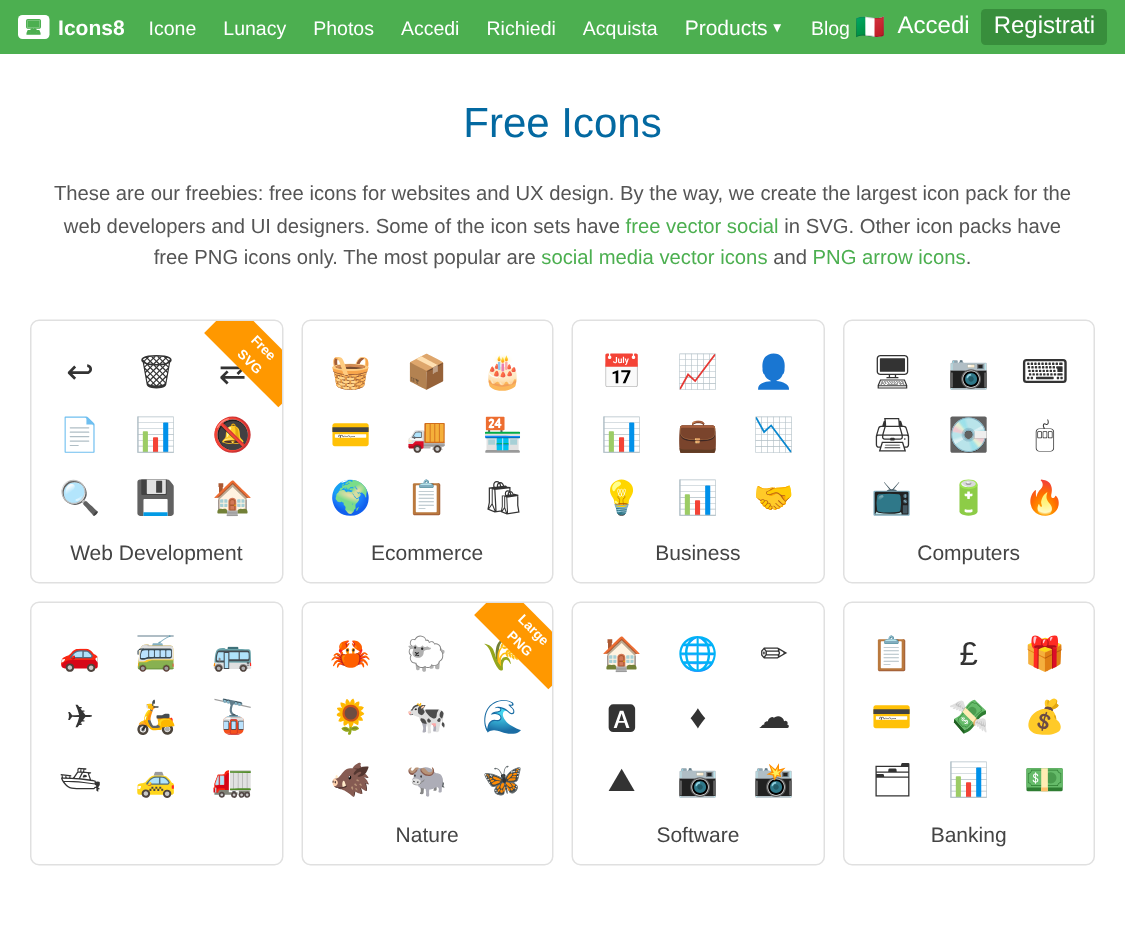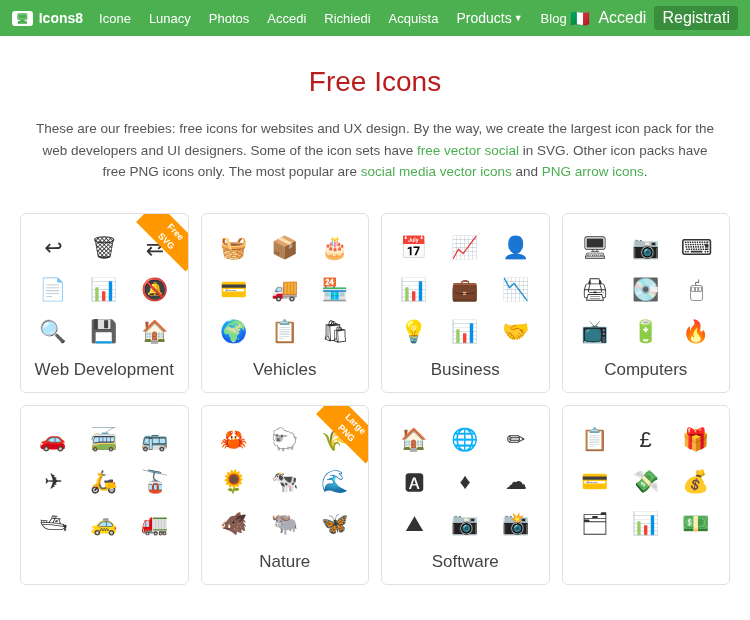--- a/index.html
+++ b/index.html
@@ -63,21 +63,21 @@
       max-width: 750px;
       margin: 0 auto;
       padding: 30px 20px 20px;
     }
 
     h1 {
       text-align: center;
       font-size: 28px;
       font-weight: 400;
       margin-bottom: 20px;
-      color: #b91c1c;
+      color: #0369a1;
     }
 
     .description {
       text-align: center;
       color: #555;
       font-size: 13.5px;
       line-height: 1.6;
       margin-bottom: 30px;
       max-width: 680px;
       margin-left: auto;
@@ -135,21 +135,21 @@
       font-size: 22px;
       display: flex;
       align-items: center;
       justify-content: center;
       width: 32px;
       height: 32px;
     }
 
     .card-label {
       text-align: center;
-      font-size: 17px;
+      font-size: 14px;
       color: #444;
       margin-top: 4px;
     }
   </style>
 </head>
 <body>
 
 <nav>
   <div class="nav-logo">
     <span class="logo-icon">🖥</span>
@@ -204,21 +204,21 @@
           <div class="icon-item">🧺</div>
           <div class="icon-item">📦</div>
           <div class="icon-item">🎂</div>
           <div class="icon-item">💳</div>
           <div class="icon-item">🚚</div>
           <div class="icon-item">🏪</div>
           <div class="icon-item">🌍</div>
           <div class="icon-item">📋</div>
           <div class="icon-item">🛍</div>
         </div>
-        <div class="card-label">Vehicles</div>
+        <div class="card-label">Ecommerce</div>
       </div>
       <div class="icon-card">
         <div class="icons-preview">
           <div class="icon-item">📅</div>
           <div class="icon-item">📈</div>
           <div class="icon-item">👤</div>
           <div class="icon-item">📊</div>
           <div class="icon-item">💼</div>
           <div class="icon-item">📉</div>
           <div class="icon-item">💡</div>
@@ -288,15 +288,16 @@
           <div class="icon-item">📋</div>
           <div class="icon-item">£</div>
           <div class="icon-item">🎁</div>
           <div class="icon-item">💳</div>
           <div class="icon-item">💸</div>
           <div class="icon-item">💰</div>
           <div class="icon-item">🗂</div>
           <div class="icon-item">📊</div>
           <div class="icon-item">💵</div>
         </div>
+        <div class="card-label">Banking</div>
       </div>
     </div>
 </main>
 
 </body></html>

